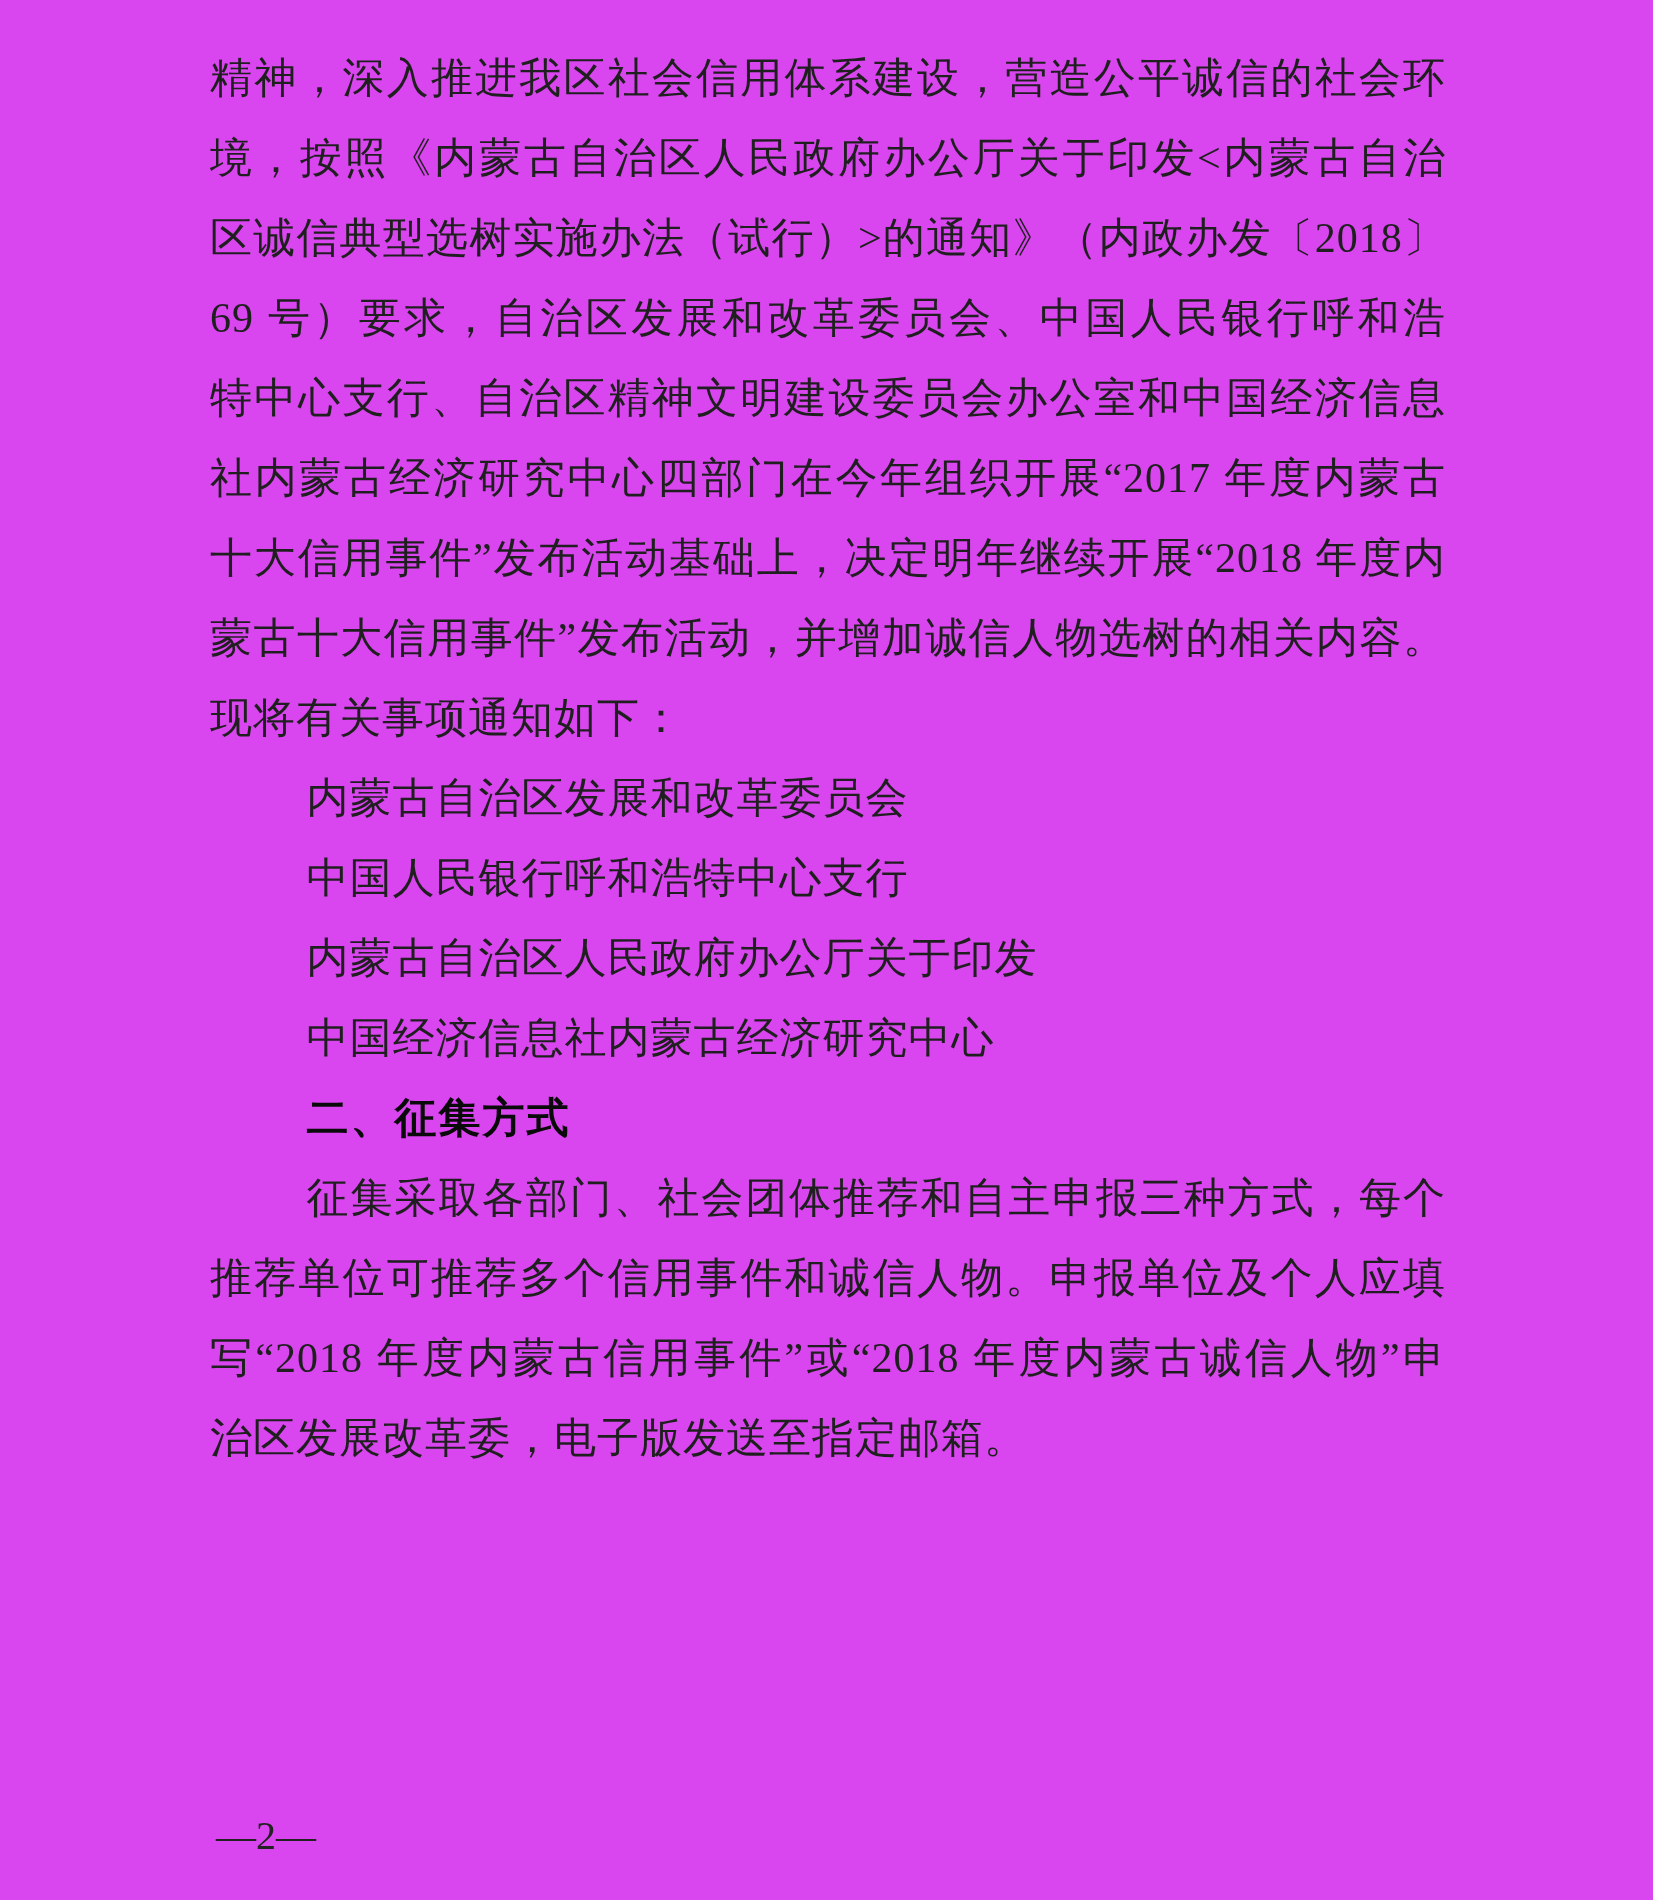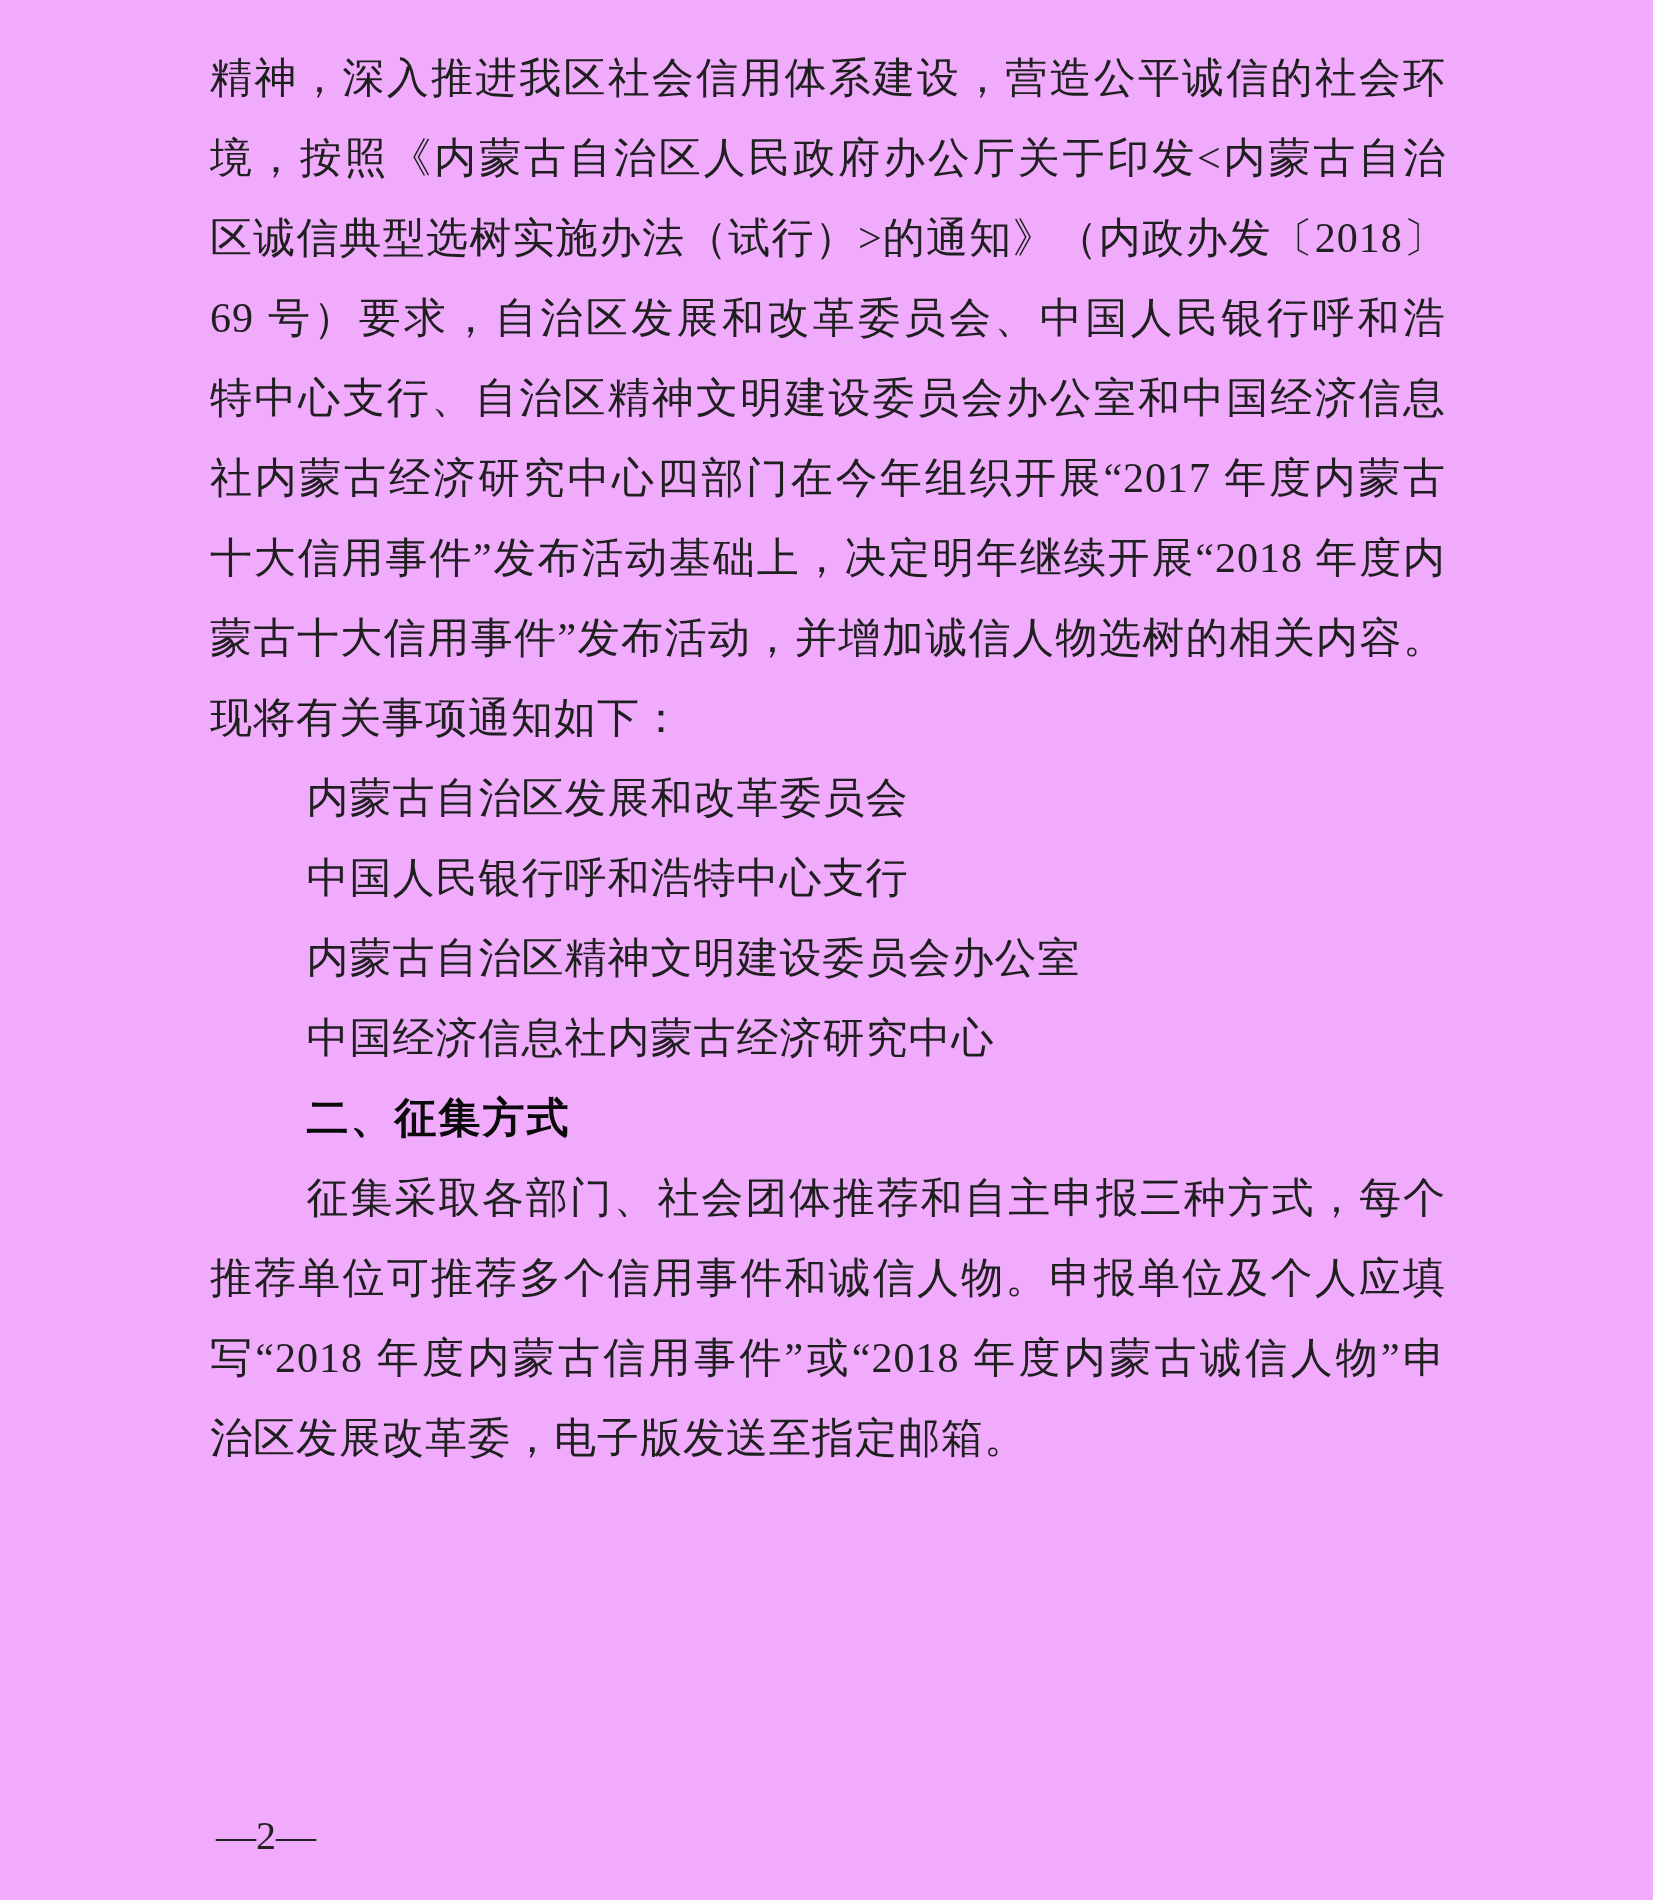--- a/index.html
+++ b/index.html
@@ -1,21 +1,21 @@
 <!DOCTYPE html>
 <html><head>
 <meta charset="utf-8">
 <style>
   html, body { margin: 0; padding: 0; background: #e8e8e8; }
   .page {
     position: relative;
     width: 1653px;
     height: 1900px;
     margin: 0 auto;
-    background: #f0abfc;
+    background: #d946ef;
     overflow: hidden;
     color: #1f1f1f;
     font-family: "Liberation Serif", "DejaVu Serif", serif;
   }
   .text-block {
     position: absolute;
     left: 210px;
     top: 38px;
     width: 1236px;
   }
@@ -62,21 +62,21 @@
     <div class="line just">区诚信典型选树实施办法（试行）&gt;的通知》（内政办发〔2018〕</div>
     <div class="line just">69 号）要求，自治区发展和改革委员会、中国人民银行呼和浩</div>
     <div class="line just">特中心支行、自治区精神文明建设委员会办公室和中国经济信息</div>
     <div class="line just">社内蒙古经济研究中心四部门在今年组织开展“2017 年度内蒙古</div>
     <div class="line just">十大信用事件”发布活动基础上，决定明年继续开展“2018 年度内</div>
     <div class="line just">蒙古十大信用事件”发布活动，并增加诚信人物选树的相关内容。</div>
     <div class="line">现将有关事项通知如下：</div>
 
     <div class="line indent">内蒙古自治区发展和改革委员会</div>
     <div class="line indent">中国人民银行呼和浩特中心支行</div>
-    <div class="line indent">内蒙古自治区精神文明建设委员会办公室</div>
+    <div class="line indent">内蒙古自治区人民政府办公厅关于印发</div>
     <div class="line indent">中国经济信息社内蒙古经济研究中心</div>
 
     <div class="line heading indent">二、征集方式</div>
     <div class="line just indent">征集采取各部门、社会团体推荐和自主申报三种方式，每个</div>
     <div class="line just">推荐单位可推荐多个信用事件和诚信人物。申报单位及个人应填</div>
     <div class="line just">写“2018 年度内蒙古信用事件”或“2018 年度内蒙古诚信人物”申</div>
     <div class="line">治区发展改革委，电子版发送至指定邮箱。</div>
 
 
   </div>

